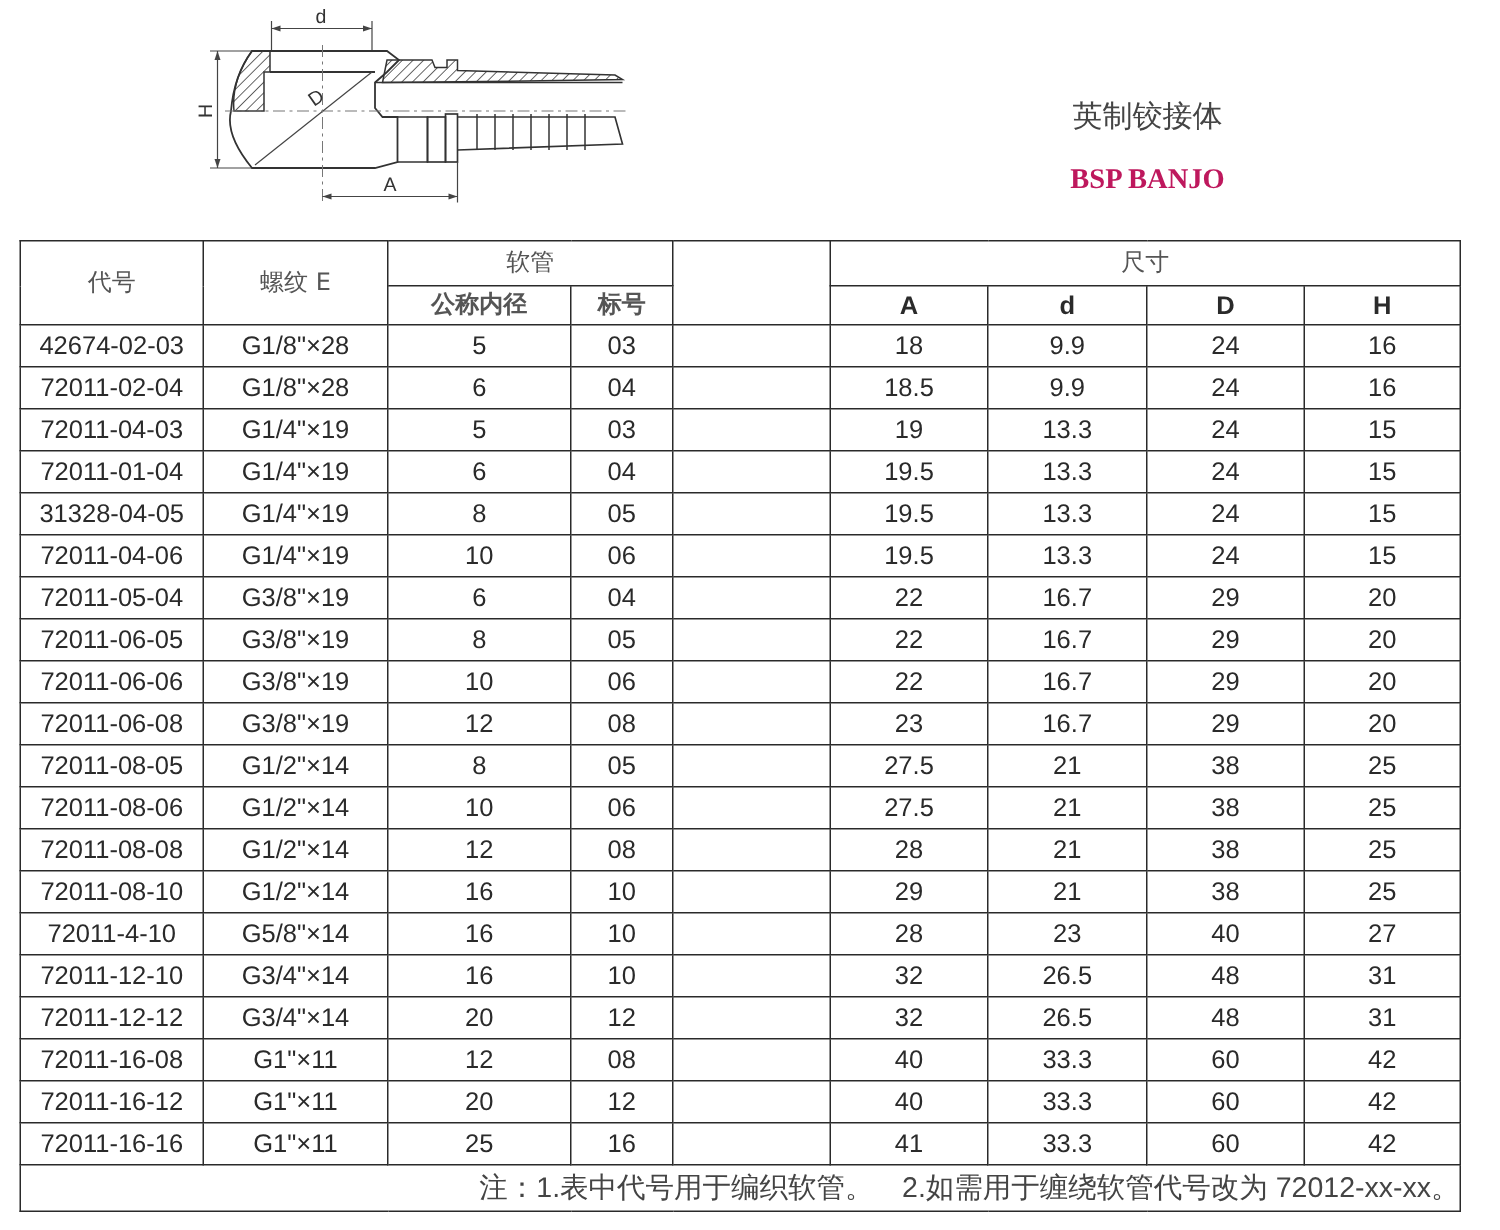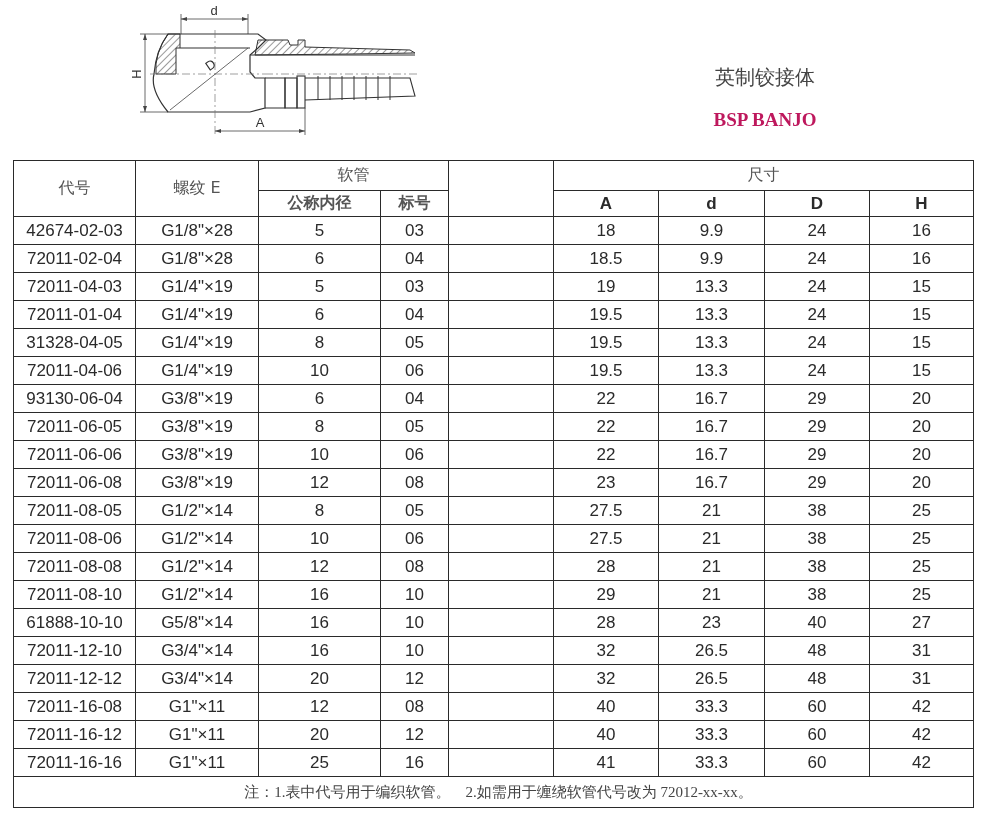--- a/index.html
+++ b/index.html
@@ -8,21 +8,21 @@
   .title-block { position:absolute; left:660px; top:38px; width:210px; text-align:center; }
   .model { font-size:24px; font-weight:bold; color:#111; letter-spacing:0.5px; }
   .cn-name { font-size:20px; color:#444; margin-top:26px; font-family:"DejaVu Sans", sans-serif; }
   .en-name { font-size:19px; font-weight:bold; color:#be185d; margin-top:18px; font-family:"Liberation Serif", serif; }
   table.spec { position:absolute; left:13px; top:160px; border-collapse:collapse; table-layout:fixed; width:960px; }
   table.spec td, table.spec th { border:1.6px solid #2a2a2a; text-align:center; font-weight:normal; font-size:17px; padding:0; height:27px; color:#2a2a2a; }
   table.spec th { font-size:16px; color:#555; font-family:"DejaVu Sans", sans-serif; }
   table.spec th.latin { font-family:"Liberation Sans", sans-serif; font-size:17px; color:#2a2a2a; }
   table.spec tr.h1 th { height:29px; }
   table.spec tr.h2 th { height:25px;font-weight:bold; }
-  table.spec td.note { text-align:center; padding-left:10px; font-size:15px; color:#444; font-family:Liberation Serif, serif; height:30px; }
+  table.spec td.note { text-align:right; padding-left:10px; font-size:19px; color:#444; font-family:Liberation Sans, sans-serif; height:30px; }
 </style>
 </head>
 <body>
 
 <svg class="drawing" viewBox="0 0 320 145" xmlns="http://www.w3.org/2000/svg">
   <defs>
     <pattern id="hatch" patternUnits="userSpaceOnUse" width="5" height="5" patternTransform="rotate(45)">
       <line x1="0" y1="0" x2="0" y2="5" stroke="#555" stroke-width="1.2"></line>
     </pattern>
   </defs>
@@ -167,21 +167,21 @@
         <td>G1/4"×19</td>
         <td>10</td>
         <td>06</td>
         <td></td>
         <td>19.5</td>
         <td>13.3</td>
         <td>24</td>
         <td>15</td>
       </tr>
       <tr>
-        <td>93130-06-04</td>
+        <td>72011-05-04</td>
         <td>G3/8"×19</td>
         <td>6</td>
         <td>04</td>
         <td></td>
         <td>22</td>
         <td>16.7</td>
         <td>29</td>
         <td>20</td>
       </tr>
       <tr>
@@ -255,21 +255,21 @@
         <td>G1/2"×14</td>
         <td>16</td>
         <td>10</td>
         <td></td>
         <td>29</td>
         <td>21</td>
         <td>38</td>
         <td>25</td>
       </tr>
       <tr>
-        <td>61888-10-10</td>
+        <td>72011-4-10</td>
         <td>G5/8"×14</td>
         <td>16</td>
         <td>10</td>
         <td></td>
         <td>28</td>
         <td>23</td>
         <td>40</td>
         <td>27</td>
       </tr>
       <tr>

